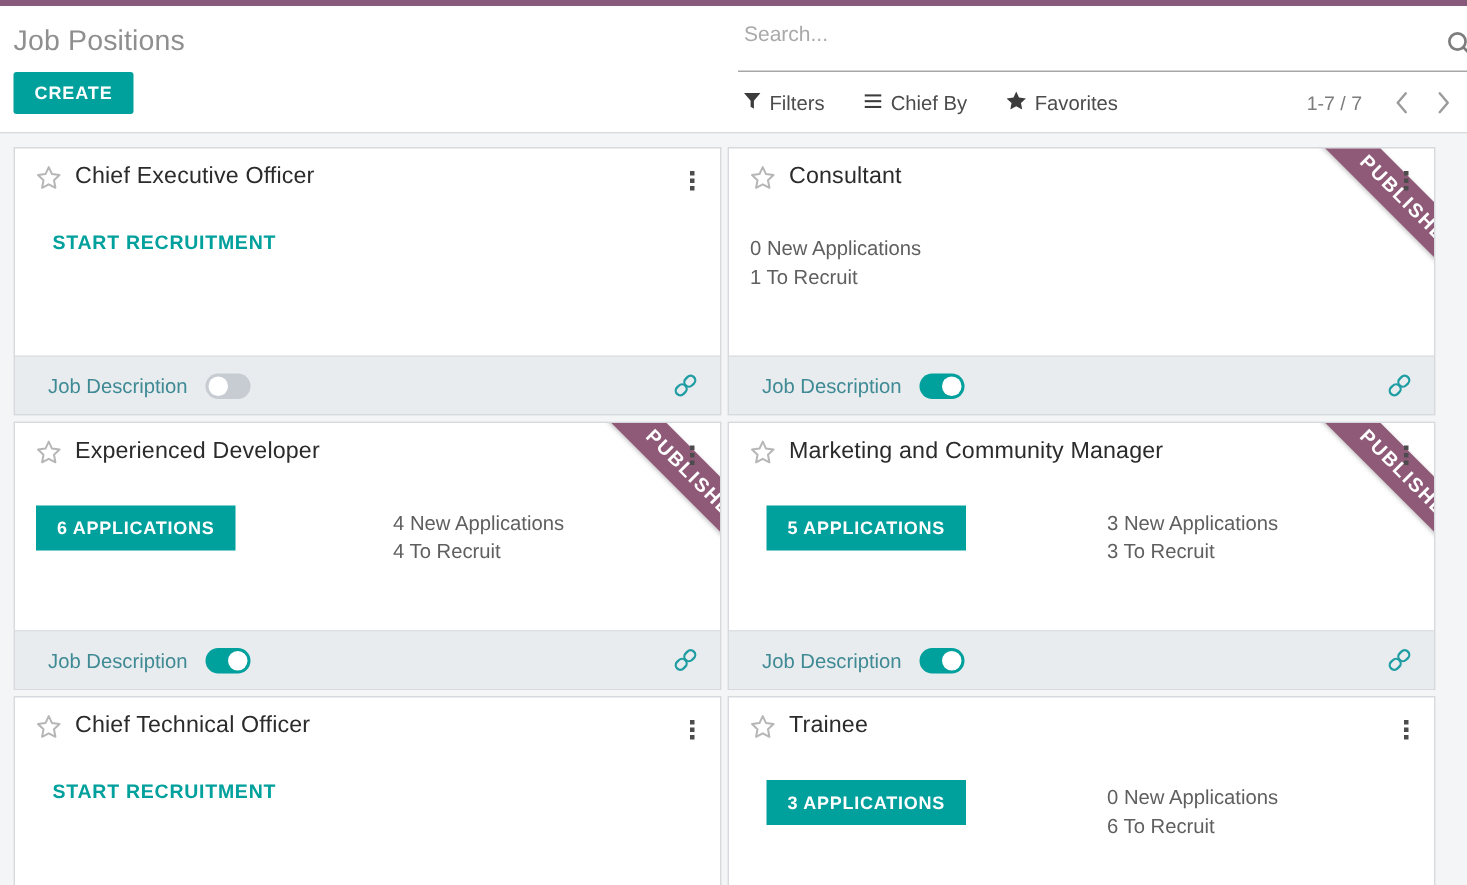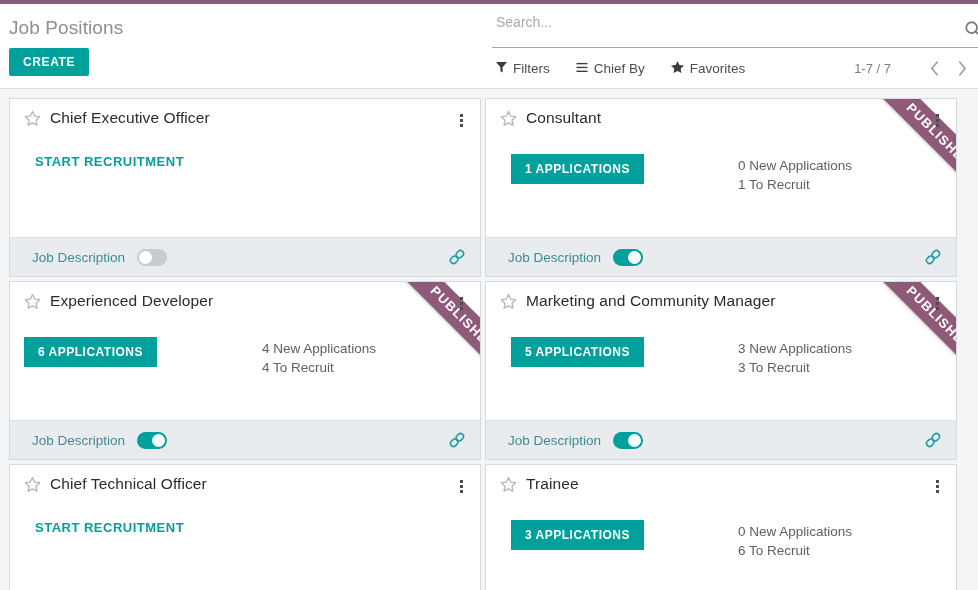--- a/index.html
+++ b/index.html
@@ -136,21 +136,21 @@
     position: absolute;
     right: 4px;
     display: flex;
     align-items: center;
     gap: 4px;
   }
 
   .pager-count {
     font-size: 13px;
     color: #7d7d7d;
-    margin-right: 27px;
+    margin-right: 10px;
     white-space: nowrap;
   }
 
   .pager-btn {
     width: 24px;
     height: 24px;
     display: flex;
     align-items: center;
     justify-content: center;
     color: #9b9b9b;
@@ -500,23 +500,20 @@
         <span class="card-title">Consultant</span>
       </div>
 
       <div class="kebab">
         <span></span>
           <span></span>
           <span></span>
       </div>
 
       <div class="card-content">
-        <div class="badge-col shifted">
-          <span class="applications-badge">1 APPLICATIONS</span>
-        </div>
         <div class="stats-col">
           <div class="stats-line">0 New Applications</div>
           <div class="stats-line">1 To Recruit</div>
         </div>
       </div>
 
     </div>
 
     <div class="card-footer">
       <span class="jd-label">Job Description</span>

